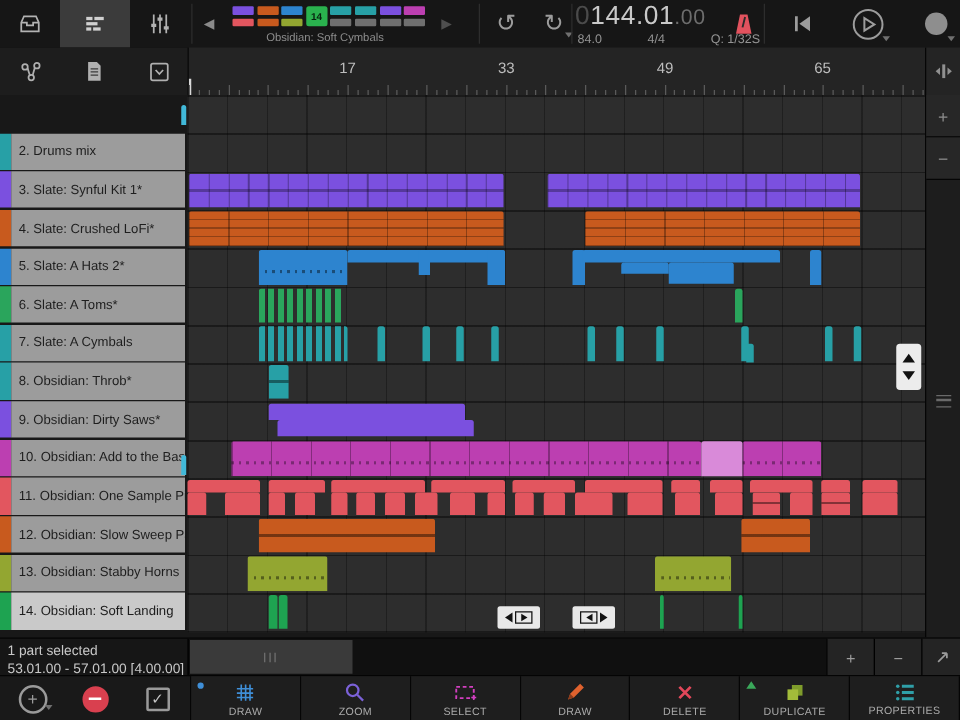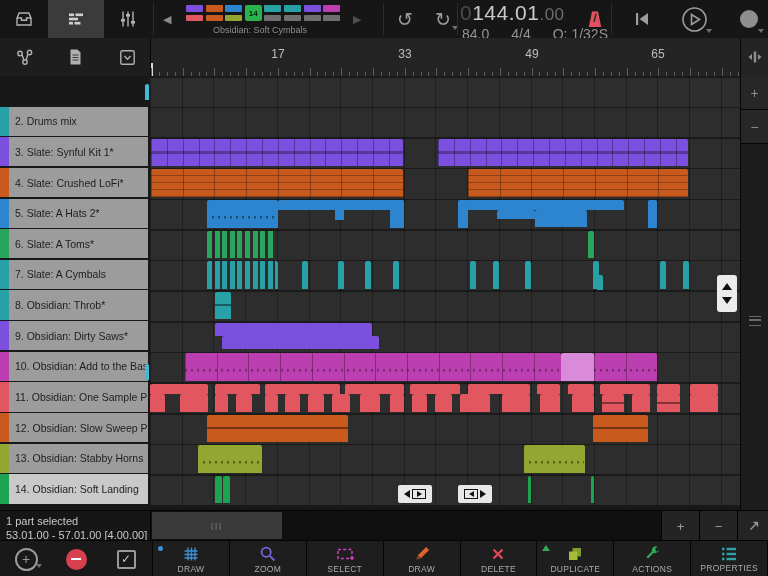--- a/index.html
+++ b/index.html
@@ -16,21 +16,21 @@
   .arrowglyph{font-size:11px;line-height:38px;}
   #chips{position:absolute;left:186px;top:5px;width:158px;height:16px;}
   .chip{position:absolute;width:17px;height:6.5px;border-radius:1px;}
   .chip-tall{position:absolute;width:17px;height:16px;border-radius:2px;background:#2ab24e;
              color:#06220e;font-size:8px;font-weight:bold;display:flex;align-items:center;justify-content:center;}
   #sel-title{position:absolute;left:152px;top:25px;width:216px;text-align:center;font-size:9px;color:#8d8d8d;}
 
   #disp{position:absolute;left:460px;top:1px;width:150px;height:36px;}
   #disp-main{font-size:21px;letter-spacing:.5px;color:#c9c9c9;font-weight:400;}
   #disp-main .dim{color:#4b4b4b;} #disp-main .frac{color:#6d6d6d;font-size:17px;}
-  #disp-sub{position:absolute;left:2px;right:2px;top:25px;font-size:14px;color:#949494;display:flex;justify-content:space-between;}
+  #disp-sub{position:absolute;left:2px;right:2px;top:25px;font-size:10px;color:#949494;display:flex;justify-content:space-between;}
   .caret{width:0;height:0;border-left:3.5px solid transparent;border-right:3.5px solid transparent;border-top:4.5px solid #707070;}
   .transbtn{position:absolute;top:0;height:38px;display:flex;align-items:center;justify-content:center;}
 
   
   #row2{position:absolute;left:0;top:38px;width:768px;height:38px;background:#1d1d1d;}
   #ruler{position:absolute;left:150px;top:0;width:590px;height:38px;background:#242424;border-left:1px solid #060606;overflow:hidden;}
   .rlab{position:absolute;top:9px;transform:translateX(-50%);font-size:12px;color:#bdbdbd;}
   .tick{position:absolute;bottom:0;width:1px;background:#5a5a5a;}
   #ruler-cursor{position:absolute;left:0;bottom:0;width:2px;height:13px;background:#d8d8d8;}
   #ruler-corner{position:absolute;left:740px;top:0;width:28px;height:38px;background:#242424;border-left:1px solid #060606;display:flex;align-items:center;justify-content:center;}
@@ -587,29 +587,20 @@
             <svg width="18" height="18" viewBox="0 0 18 18">
               <rect x="6.5" y="3" width="8.5" height="8.5" fill="#7f9c2b"></rect>
               <rect x="3" y="6.5" width="8.5" height="8.5" fill="#a2bc3a"></rect>
             </svg>
           </span>
           <span class="lbl">DUPLICATE</span>
           <div class="seg-tri"></div>
         </div>
         <div class="seg">
           <span>
-            <svg width="18" height="18" viewBox="0 0 18 18">
-              <path d="M14.8 3.2a4 4 0 0 0-5.2 5.2L3 15l-0.4-2.6L9 6a4 4 0 0 1 5.2-5.2l-2.4 2.4 0.4 2.2 2.2 0.4z" fill="none"></path>
-              <path d="M15.5 2.5a4.2 4.2 0 0 1-5 5.6L5 13.6 3.4 12l5.5-5.5a4.2 4.2 0 0 1 5.6-5l-2.3 2.3 1 2.4 2.4 1z" fill="#2fa858"></path>
-            </svg>
-          </span>
-          <span class="lbl">ACTIONS</span>
-        </div>
-        <div class="seg">
-          <span>
             <svg width="18" height="16" viewBox="0 0 18 16" fill="#2f9fa8">
               <circle cx="3.2" cy="3" r="1.4"></circle>
               <circle cx="3.2" cy="8" r="1.4"></circle>
               <circle cx="3.2" cy="13" r="1.4"></circle>
               <rect x="6.5" y="1.8" width="9.5" height="2.4"></rect>
               <rect x="6.5" y="6.8" width="9.5" height="2.4"></rect>
               <rect x="6.5" y="11.8" width="9.5" height="2.4"></rect>
             </svg>
           </span>
           <span class="lbl">PROPERTIES</span>

